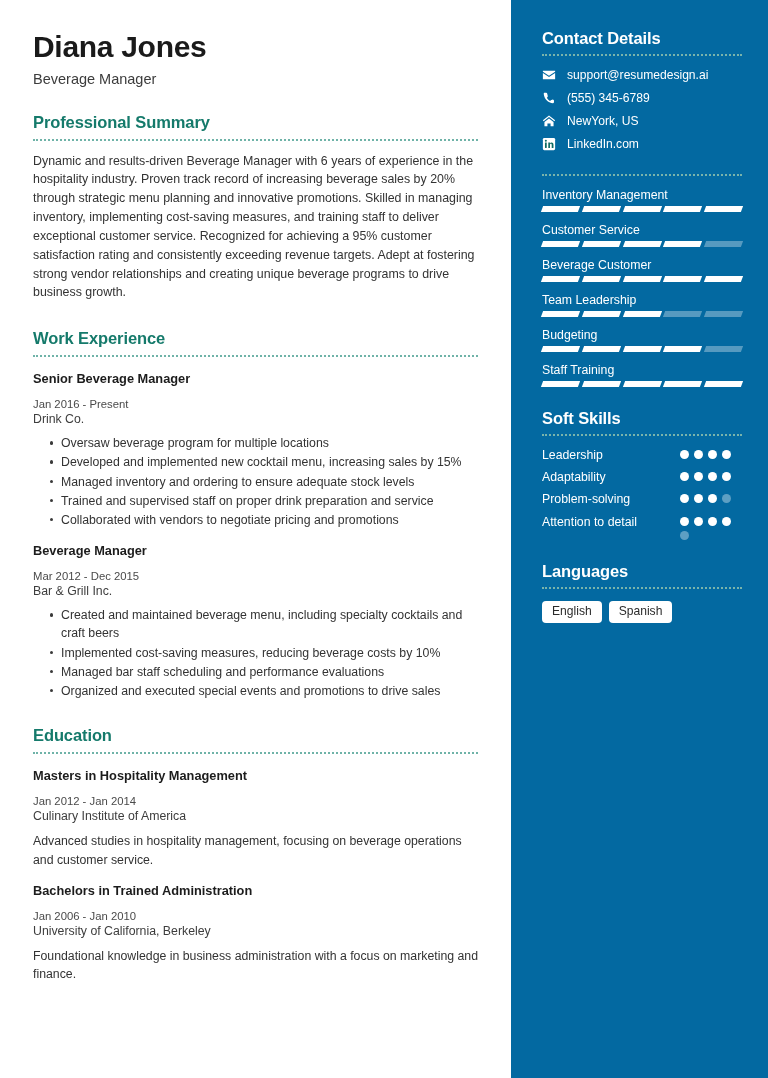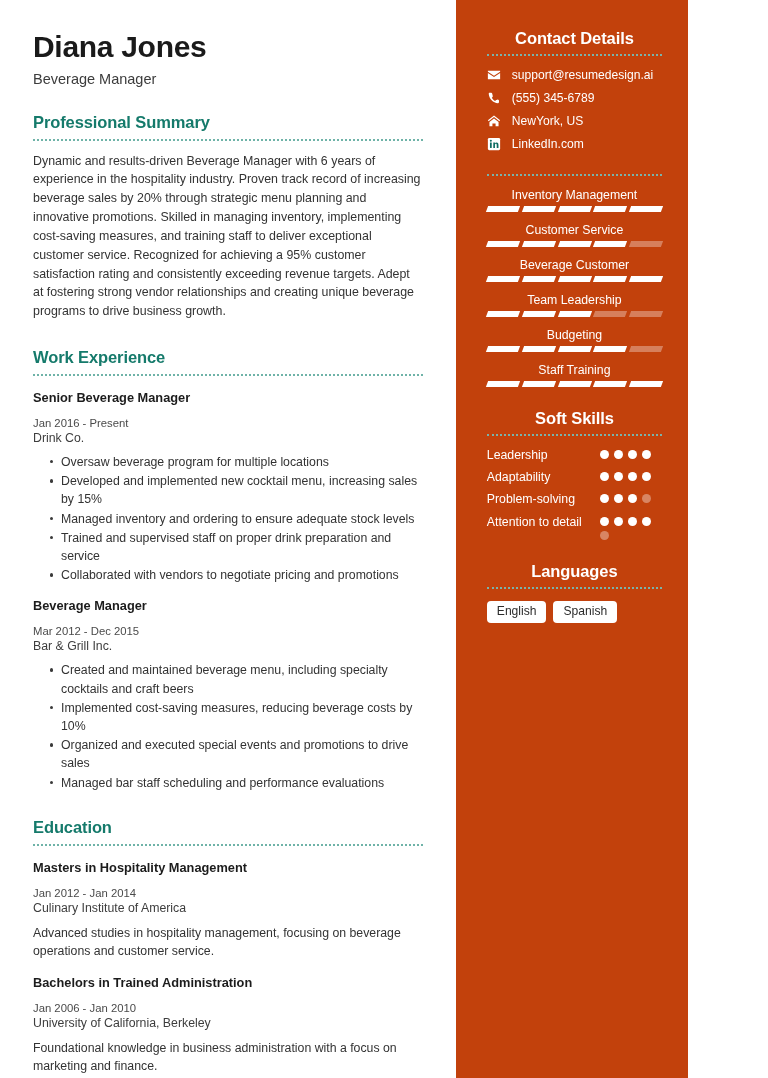--- a/index.html
+++ b/index.html
@@ -11,21 +11,21 @@
 
   body {
     font-family: "Liberation Sans", sans-serif;
     background: #ffffff;
     color: #2b2b2b;
     overflow: hidden;
   }
 
   .page {
     position: relative;
-    width: 688px;
+    width: 768px;
     height: 1078px;
     display: flex;
     background: #ffffff;
   }
 
   
   .main {
     width: 511px;
     height: 100%;
     padding: 30px 33px 0 33px;
@@ -132,24 +132,23 @@
     margin-top: 9px;
     font-size: 12.3px;
     line-height: 1.5;
     color: #333333;
   }
 
   
   .sidebar {
     width: 257px;
     height: 100%;
-    background: #c2410c;
+    background: #0369a1;
     color: #ffffff;
     padding: 29px 26px 0 31px;
-    text-align: center;
   }
 
   .side-section { margin-bottom: 5px; }
   .side-section.skills { margin-top: 23px; }
   .side-section.soft { margin-top: 22px; }
   .side-section.langs { margin-top: 22px; }
 
   .side-title {
     font-size: 16.5px;
     font-weight: bold;
@@ -301,22 +300,22 @@
 
       <div class="entry">
         <div class="entry-head">
           <span class="entry-title">Beverage Manager</span>
           <span class="entry-date">Mar 2012 - Dec 2015</span>
         </div>
         <div class="entry-org">Bar &amp; Grill Inc.</div>
         <ul class="bullets">
           <li>Created and maintained beverage menu, including specialty cocktails and craft beers</li>
           <li>Implemented cost-saving measures, reducing beverage costs by 10%</li>
+          <li>Managed bar staff scheduling and performance evaluations</li>
           <li>Organized and executed special events and promotions to drive sales</li>
-          <li>Managed bar staff scheduling and performance evaluations</li>
         </ul>
       </div>
     </div>
 
     <div class="section edu">
       <div class="section-title">Education</div>
       <div class="dotted-rule"></div>
 
       <div class="entry">
         <div class="entry-head">

